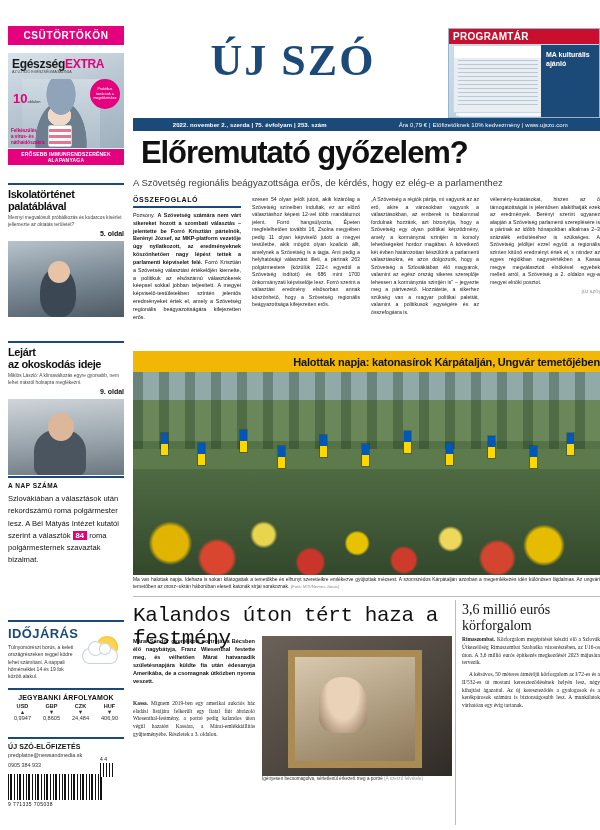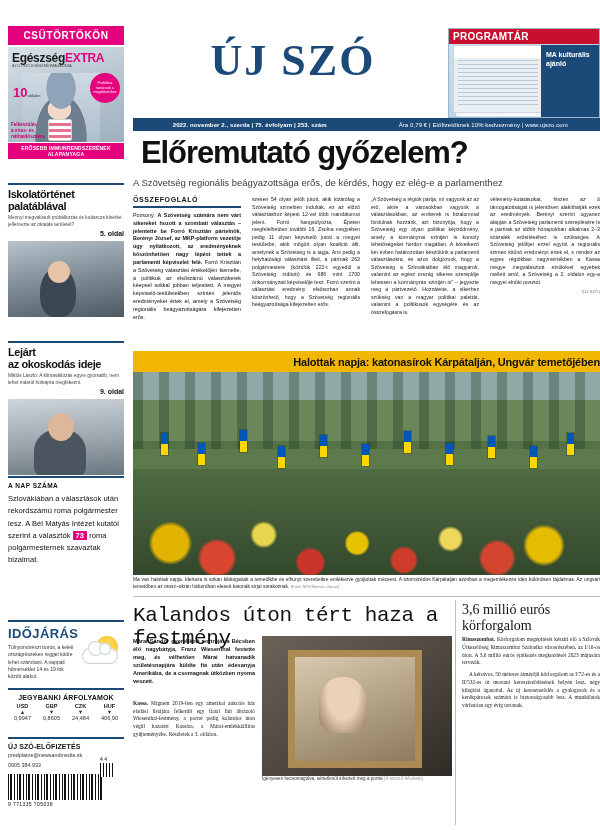--- a/index.html
+++ b/index.html
@@ -9,21 +9,21 @@
     position:relative;width:600px;height:830px;background:#ffffff;
     overflow:hidden;
   }
   
   .promo-wrap{position:absolute;left:8px;top:26px;width:116px;}
   .promo-tab{
     background:#e5007e;color:#fff;font-weight:bold;font-size:10px;
     letter-spacing:.6px;text-align:center;padding:4px 0 4px;
   }
   .promo-cover{
-    position:relative;width:100%;height:95px;margin-top:2px;overflow:hidden;
+    position:relative;width:100%;height:95px;margin-top:8px;overflow:hidden;
     background:linear-gradient(160deg,#d9e3ea 0%,#b9c7d2 45%,#9fb0bd 100%);
   }
   .promo-cover .ttl{
     position:absolute;left:4px;top:4px;right:4px;font-size:12px;font-weight:bold;
     color:#1a1a1a;letter-spacing:-.3px;
   }
   .promo-cover .ttl em{font-style:normal;color:#e5007e;}
   .promo-cover .sub{
     position:absolute;left:4px;top:17px;right:4px;font-size:3.6px;color:#444;
   }
@@ -317,21 +317,21 @@
     <div class="side-txt">Mennyi megvalósult próbálkozás és kudarcos kísérlet jellemezte az oktatás területét?</div>
     <div class="side-page">5. oldal</div>
     <div class="side-photo ph1"></div>
   </div>
 
   <div class="side" style="top:476px;">
     <div class="side-rule"></div>
     <div class="napszama-lbl">A NAP SZÁMA</div>
     <div class="napszama-txt">
       <span>Szlovákiában a választások után rekordszámú roma polgármester lesz. A Bél Mátyás Intézet kutatói szerint a választók</span>
-      <span class="num-hl">73</span>
+      <span class="num-hl">84</span>
       <span>roma polgármesternek szavaztak bizalmat.</span>
     </div>
   </div>
 
   <div class="side" style="top:620px;position:absolute;">
     <div class="side-rule"></div>
     <div style="position:relative;">
       <div class="wx-lbl">IDŐJÁRÁS</div>
       <div class="wx-txt">Túlnyomórészt borús, a keleti országrészeken reggel ködre lehet számítani. A nappali hőmérséklet 14 és 19 fok között alakul.</div>
       <div class="wx-icon">

